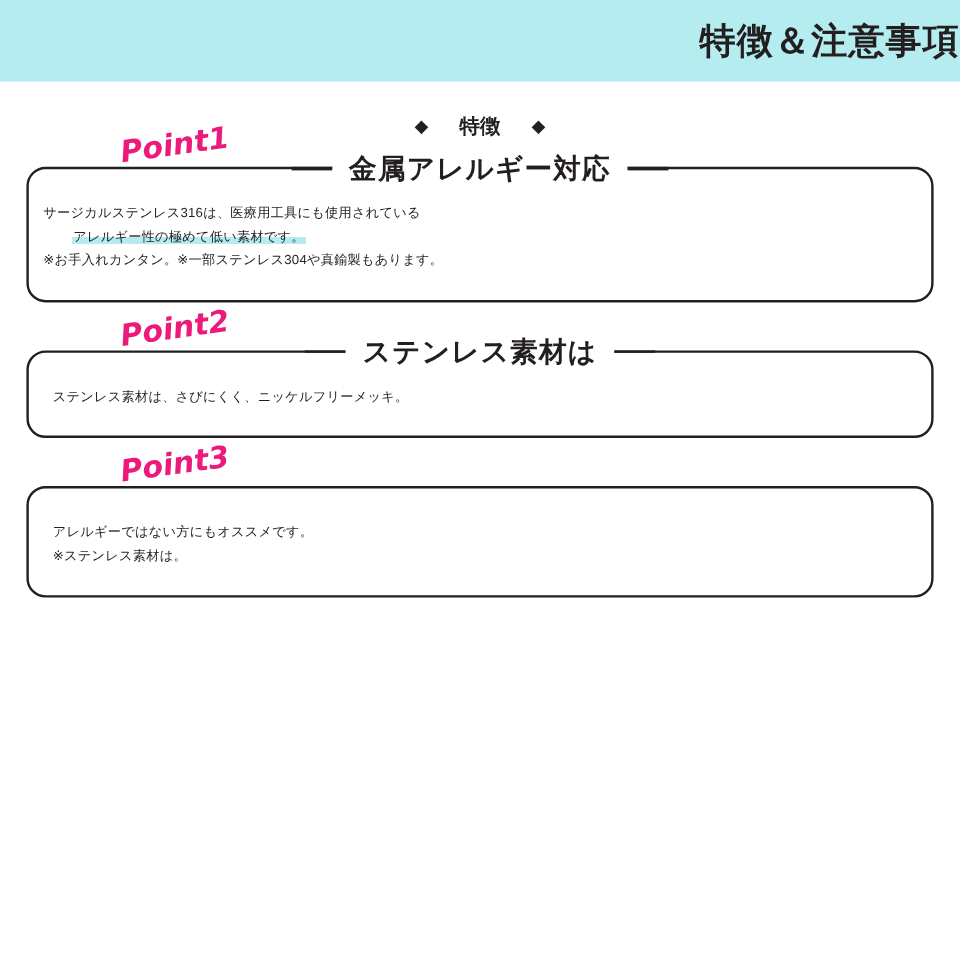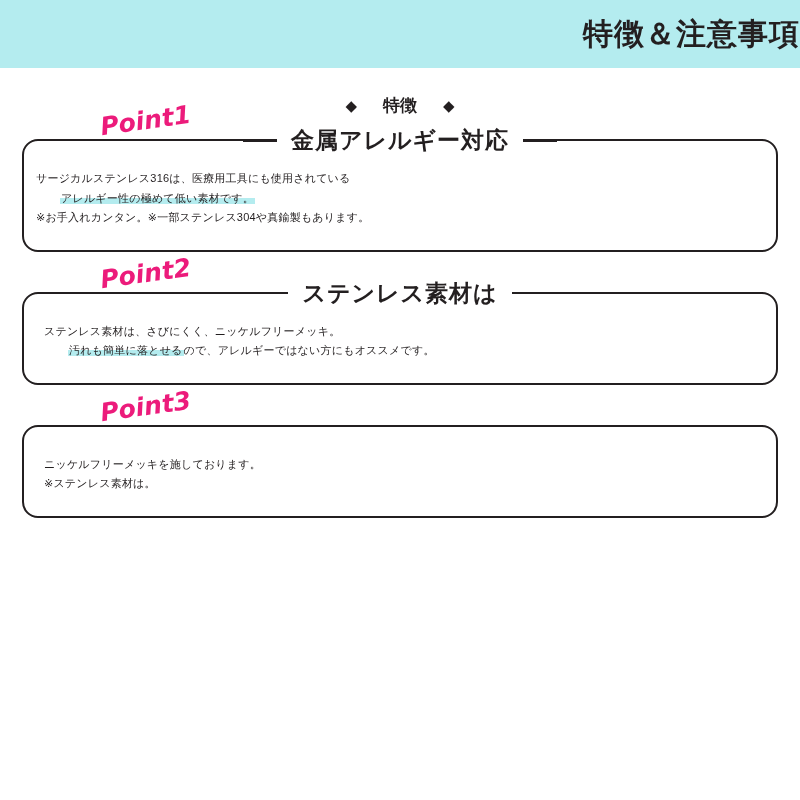--- a/index.html
+++ b/index.html
@@ -166,29 +166,28 @@
     <div class="point-block block-2">
       <div class="point-badge">Point2</div>
       <div class="card">
         <div class="card-title-wrap">
           <span class="title-dash"></span>
           <span class="card-title">ステンレス素材は</span>
           <span class="title-dash"></span>
         </div>
         <div class="card-body">
           <div><span>ステンレス素材は、さびにくく、ニッケルフリーメッキ。</span></div>
-          <div><span class="hl">汚れも簡単に落とせる</span><span>ので、アレルギーではない方にもオススメです。</span></div>
         </div>
       </div>
     </div>
 
     <div class="point-block block-3">
       <div class="point-badge">Point3</div>
       <div class="card">
         <div class="card-body">
-          <div><span>ニッケルフリーメッキを施しております。</span></div>
+          <div><span>アレルギーではない方にもオススメです。</span></div>
           <div><span>※ステンレス素材は。</span></div>
         </div>
       </div>
     </div>
 
   </div>
 </div>
 
 </body></html>

